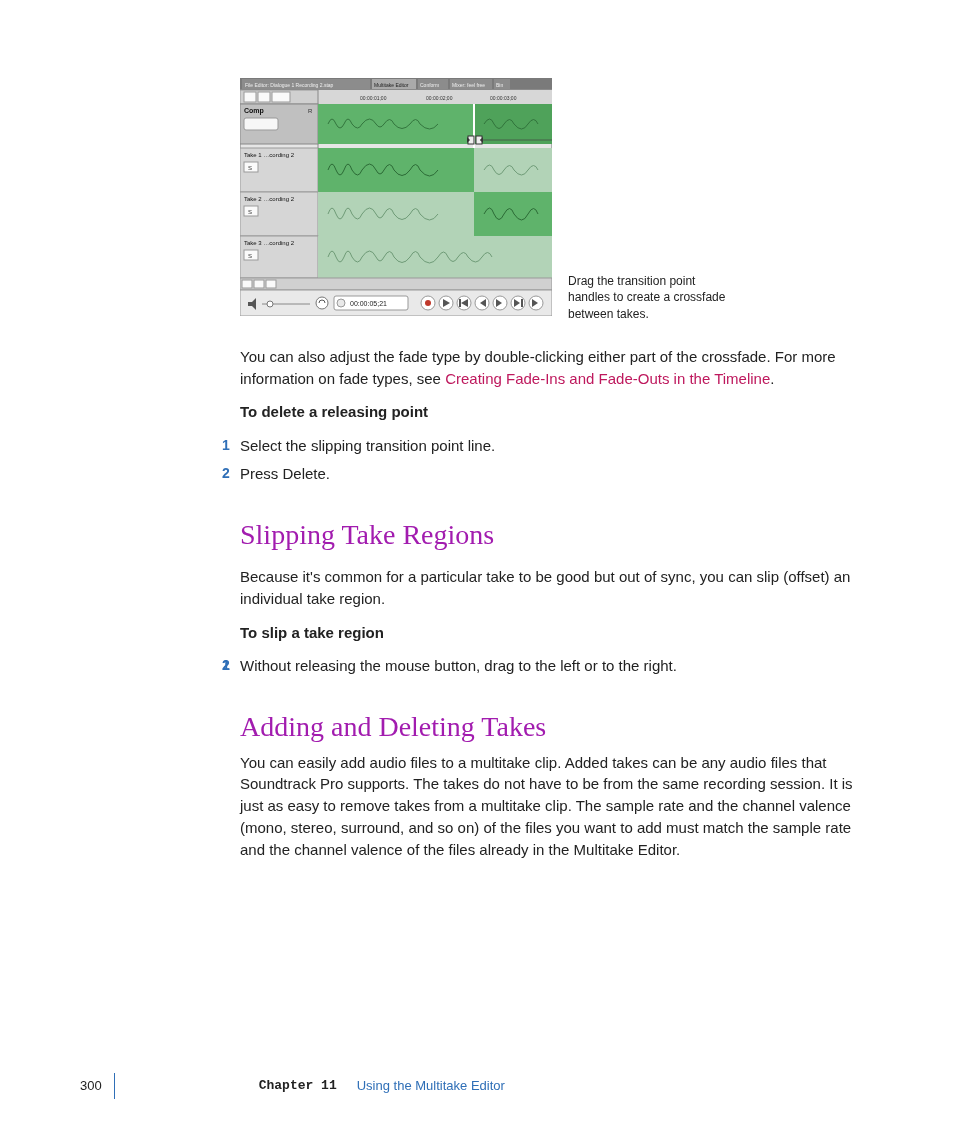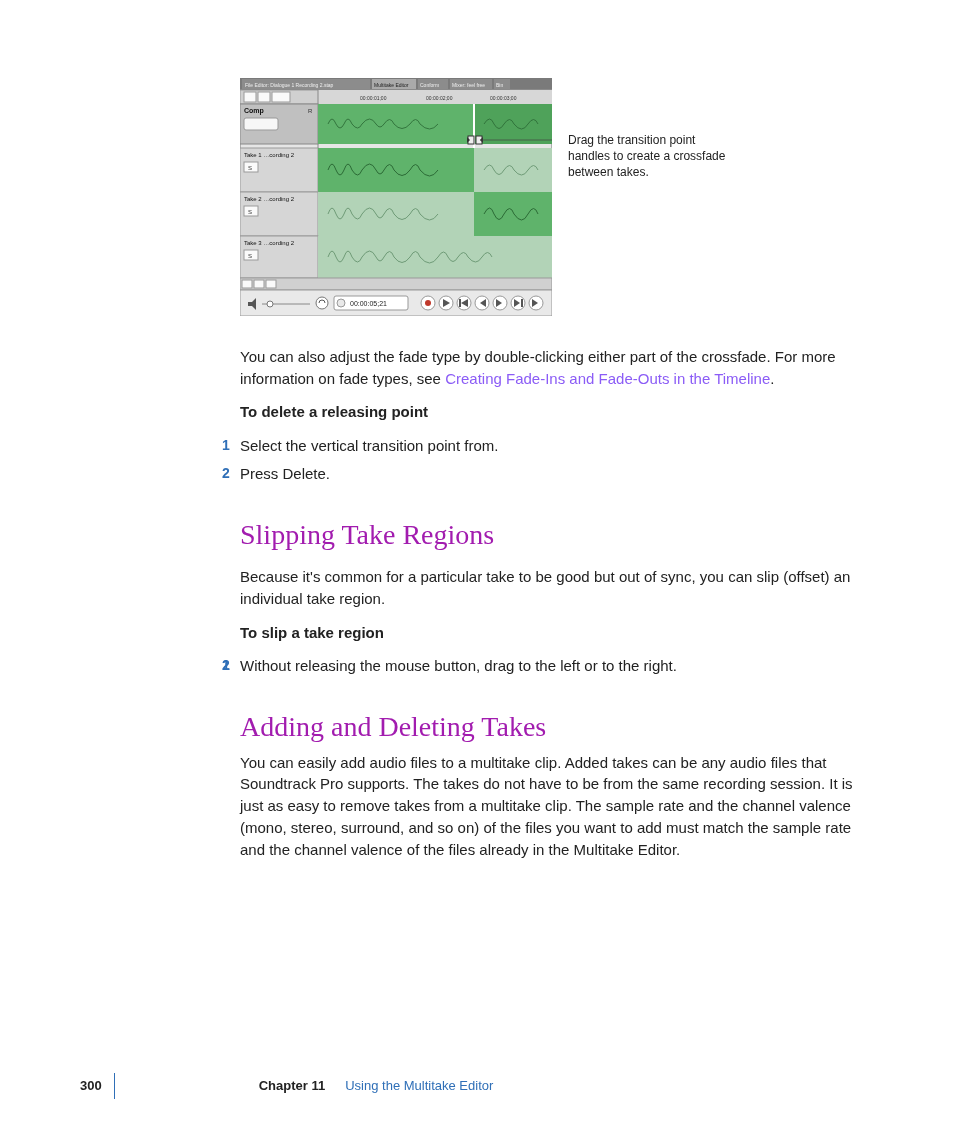--- a/index.html
+++ b/index.html
@@ -28,21 +28,21 @@
   .bullet-item::before {
     content: "▪";
     position: absolute;
     left: -16px;
     top: 1px;
     color: #2f6fb7;
     font-size: 11px;
   }
   .figure-row {
     display: flex;
-    align-items: flex-start;
+    align-items: flex-end;
     margin: 18px 0 24px 0;
   }
   .figure-svg {
     flex: 0 0 auto;
   }
   .callout {
     font-size: 12px;
     line-height: 1.35;
     color: #222;
     margin-left: 16px;
@@ -50,21 +50,21 @@
     width: 170px;
     position: relative;
   }
   .para {
     margin: 12px 0;
   }
   .bold {
     font-weight: 700;
   }
   .link {
-    color: #8b5cf6;
+    color: #be185d;
   }
   .num-list {
     list-style: none;
     padding: 0;
     margin: 4px 0 14px 0;
   }
   .num-list li {
     position: relative;
     margin: 6px 0;
   }
@@ -86,36 +86,37 @@
   .footer {
     position: absolute;
     bottom: 46px;
     left: 80px;
     right: 70px;
     display: flex;
     align-items: center;
   }
   .footer .pnum {
     font-size: 13px;
-    font-weight: 700;
+    font-weight: 400;
     color: #222;
     margin-right: 12px;
   }
   .footer .vbar {
     width: 1px;
     height: 26px;
     background: #2f6fb7;
     margin-right: 14px;
   }
   .footer .chlabel {
     font-size: 13px;
     font-weight: 700;
     color: #222;
     margin-left: 130px;
     margin-right: 14px;
+    font-family: Liberation Mono, monospace;
   }
   .footer .chtitle {
     font-size: 13px;
     color: #2f6fb7;
     margin-left: 6px;
   }
 </style>
 </head>
 <body>
 
@@ -251,21 +252,21 @@
       </div>
       <div class="callout">Drag the transition point handles to create a crossfade between takes.</div>
     </div>
 
     <div class="para">
       <span>You can also adjust the fade type by double-clicking either part of the crossfade. For more information on fade types, see </span><span class="link">Creating Fade-Ins and Fade-Outs in the Timeline</span><span>.</span>
     </div>
 
     <div class="para bold">To delete a releasing point</div>
     <ol class="num-list">
-      <li><span class="num">1</span><span>Select the vertical transition point from.</span></li>
+      <li><span class="num">1</span><span>Select the slipping transition point line.</span></li>
       <li><span class="num">2</span><span>Press Delete.</span></li>
     </ol>
 
     <h2 class="section">Slipping Take Regions</h2>
     <div class="para" style="margin-top:11px">Because it's common for a particular take to be good but out of sync, you can slip (offset) an individual take region.</div>
 
     <div class="para bold">To slip a take region</div>
     <ol class="num-list">
       <li><span class="num">1</span></li>
       <li><span class="num">2</span><span>Without releasing the mouse button, drag to the left or to the right.</span></li>

